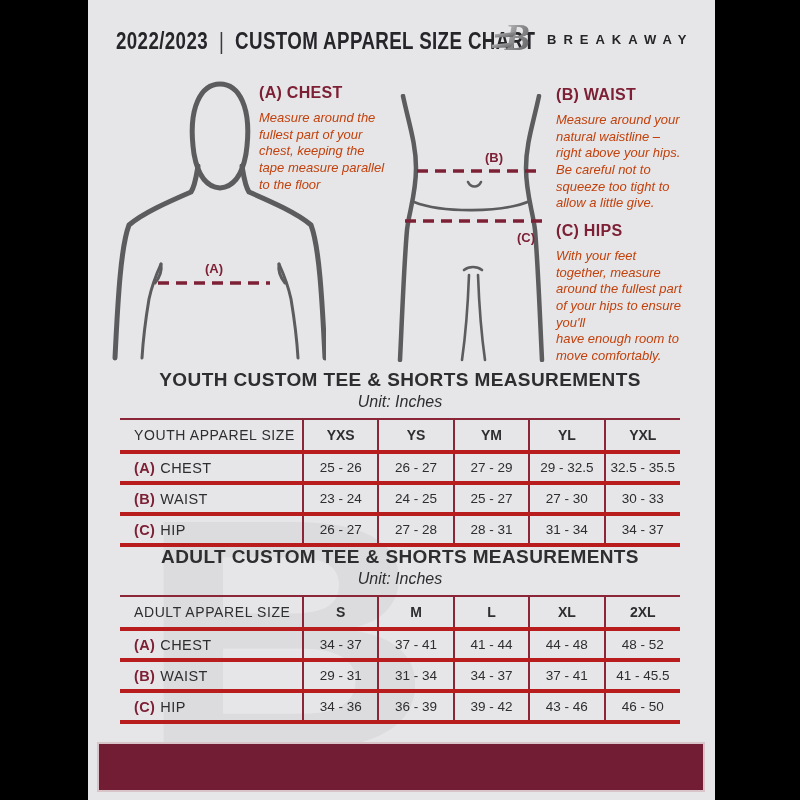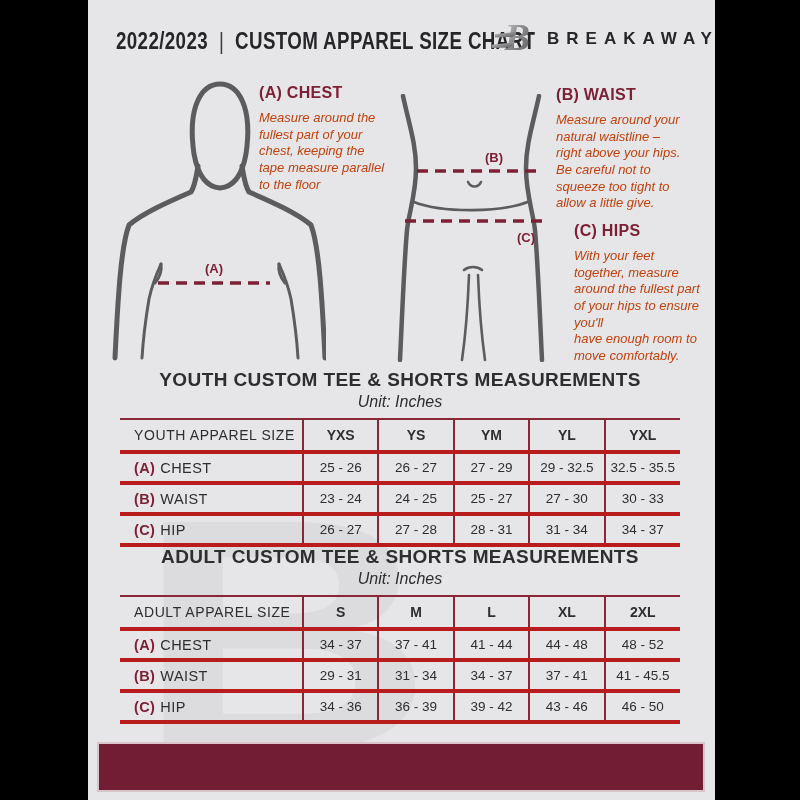--- a/index.html
+++ b/index.html
@@ -6,29 +6,29 @@
   .stage{position:relative;width:800px;height:800px;background:#000;overflow:hidden;
          font-family:"Liberation Sans",sans-serif;}
   .page{position:absolute;left:88px;top:0;width:627px;height:800px;background:#e6e6e8;overflow:hidden;}
 
   
   .masthead{position:absolute;left:28px;top:27px;display:flex;align-items:center;
             font-weight:700;font-size:24px;color:#26262a;white-space:nowrap;
             transform:scaleX(0.78);transform-origin:left center;letter-spacing:.5px;z-index:3;}
   .masthead .sep{margin:0 14px;font-weight:400;color:#3a3a3e;}
   .brand{position:absolute;left:402px;top:16px;display:flex;align-items:center;gap:9px;z-index:3;}
-  .brand-name{font-weight:700;font-size:17px;letter-spacing:7px;color:#26262a;}
+  .brand-name{font-weight:700;font-size:13px;letter-spacing:7px;color:#26262a;}
 
   
   .instr{position:absolute;z-index:2;color:#7d2035;}
   .instr-heading{font-weight:700;font-size:16px;letter-spacing:.3px;margin-bottom:8px;}
   .instr-body{font-style:italic;font-size:13px;line-height:1.28;white-space:pre-line;color:#c2410c;}
   .instr-a{left:171px;top:84px;width:168px;}
   .instr-b{left:468px;top:86px;width:160px;}
-  .instr-c{left:468px;top:222px;width:166px;margin-left:18px;}
+  .instr-c{left:468px;top:222px;width:166px;}
 
   .fig{position:absolute;z-index:1;}
   .fig-upper{left:24px;top:74px;}
   .fig-lower{left:302px;top:94px;}
 
   
   .section{position:absolute;left:32px;width:560px;text-align:center;z-index:2;}
   .section-youth{top:369px;}
   .section-adult{top:546px;}
   .section-title{font-weight:700;font-size:19px;letter-spacing:.4px;color:#2e2e30;}

